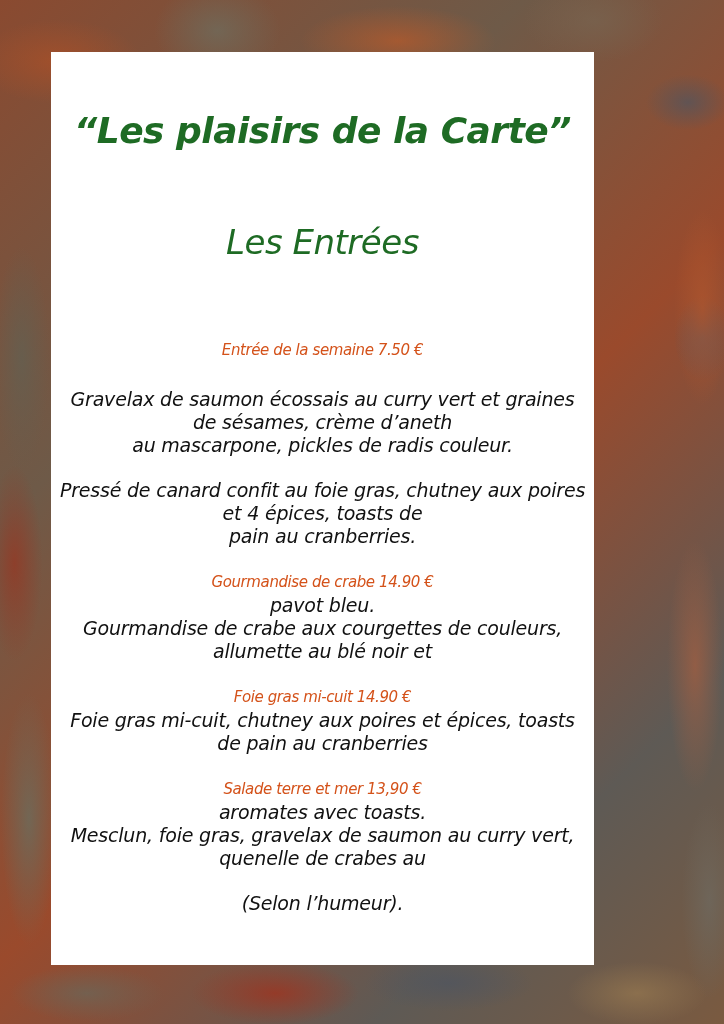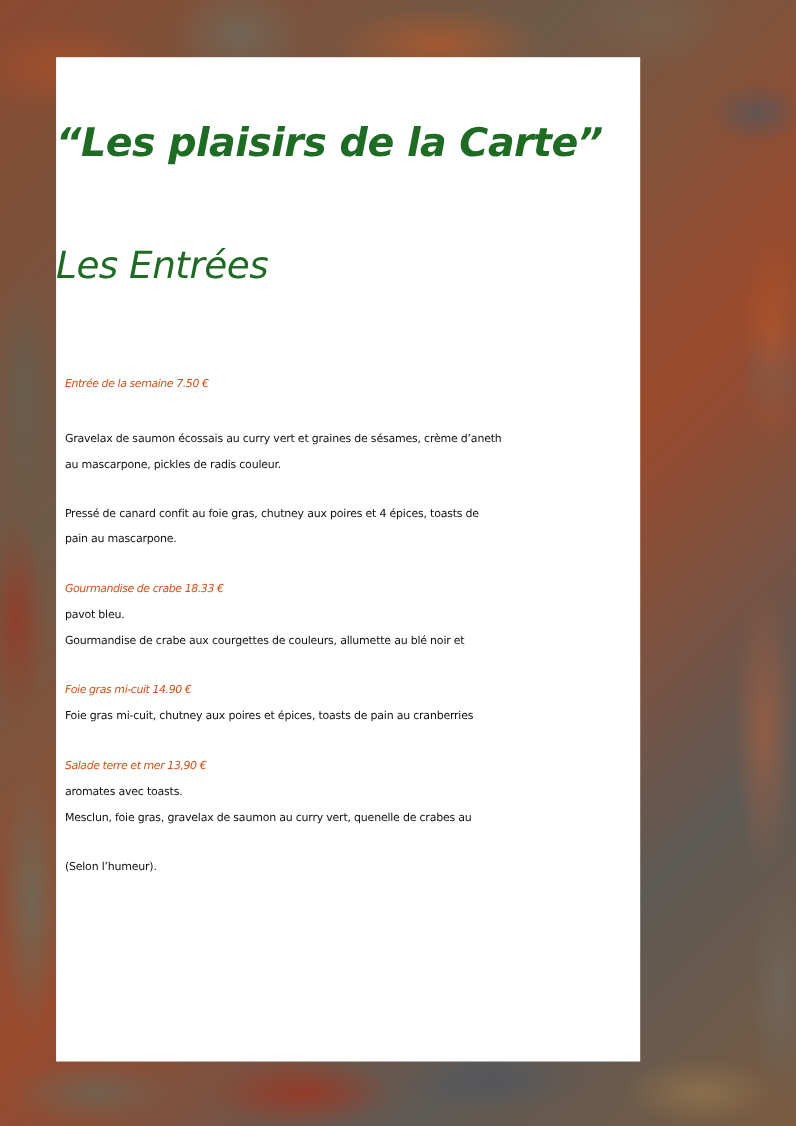--- a/index.html
+++ b/index.html
@@ -22,38 +22,40 @@
         radial-gradient(ellipse 110px 40px at 12% 97%, rgba(110,100,85,0.8), transparent 70%),
         radial-gradient(ellipse 120px 45px at 38% 97%, rgba(160,50,30,0.75), transparent 70%),
         radial-gradient(ellipse 120px 40px at 62% 96%, rgba(80,85,95,0.75), transparent 70%),
         radial-gradient(ellipse 100px 45px at 88% 97%, rgba(150,120,80,0.7), transparent 70%),
         linear-gradient(135deg, #8a4a30 0%, #6e5a48 30%, #9a4a2c 55%, #5e5a55 80%, #7a5a40 100%);
     }
     .panel {
       position: absolute; left: 51px; top: 52px; width: 531px; height: 913px;
       background: #ffffff;
       font-family: "DejaVu Sans", "Liberation Sans", sans-serif;
+      text-align: center;
+      padding-left: 12px;
     }
     .title {
       position: absolute; left: 0; right: 0; top: 58px;
       color: #1e6b24; font-size: 36px; font-weight: bold; font-style: italic;
       letter-spacing: -0.5px;
     }
     .subtitle {
       position: absolute; left: 0; right: 0; top: 170px;
       color: #1e6b24; font-size: 34px; font-style: italic; letter-spacing: -0.5px;
     }
     .items { position: absolute; left: 0; right: 0; top: 286px; }
     .item { margin: 0 8px; }
     .item-name {
-      color: #d4521a; font-style: italic; font-size: 10px; line-height: 24px;
+      color: #d4521a; font-style: italic; font-size: 15px; line-height: 24px;
       letter-spacing: -0.4px;
     }
     .item-desc {
-      color: #111111; font-size: 10px; line-height: 23px;
+      color: #111111; font-style: italic; font-size: 19px; line-height: 23px;
       letter-spacing: -0.2px;
     }
     .gap-lg { height: 26px; }
     .gap-md { height: 22px; }
   </style>
 </head>
 <body>
 
 <div class="panel">
   <div class="title">“Les plaisirs de la Carte”</div>
@@ -69,27 +71,27 @@
       <div class="item-desc">
         <div>Gravelax de saumon écossais au curry vert et graines de sésames, crème d’aneth</div>
         <div>au mascarpone, pickles de radis couleur.</div>
       </div>
     </div>
     <div class="gap-md"></div>
 
     <div class="item">
       <div class="item-desc">
         <div>Pressé de canard confit au foie gras, chutney aux poires et 4 épices, toasts de</div>
-        <div>pain au mascarpone.</div>
+        <div>pain au cranberries.</div>
       </div>
     </div>
     <div class="gap-md"></div>
 
     <div class="item">
-      <div class="item-name">Gourmandise de crabe 18.33 €</div>
+      <div class="item-name">Gourmandise de crabe 14.90 €</div>
       <div class="item-desc">
         <div>pavot bleu.</div>
         <div>Gourmandise de crabe aux courgettes de couleurs, allumette au blé noir et</div>
       </div>
     </div>
     <div class="gap-md"></div>
 
     <div class="item">
       <div class="item-name">Foie gras mi-cuit 14.90 €</div>
       <div class="item-desc">

